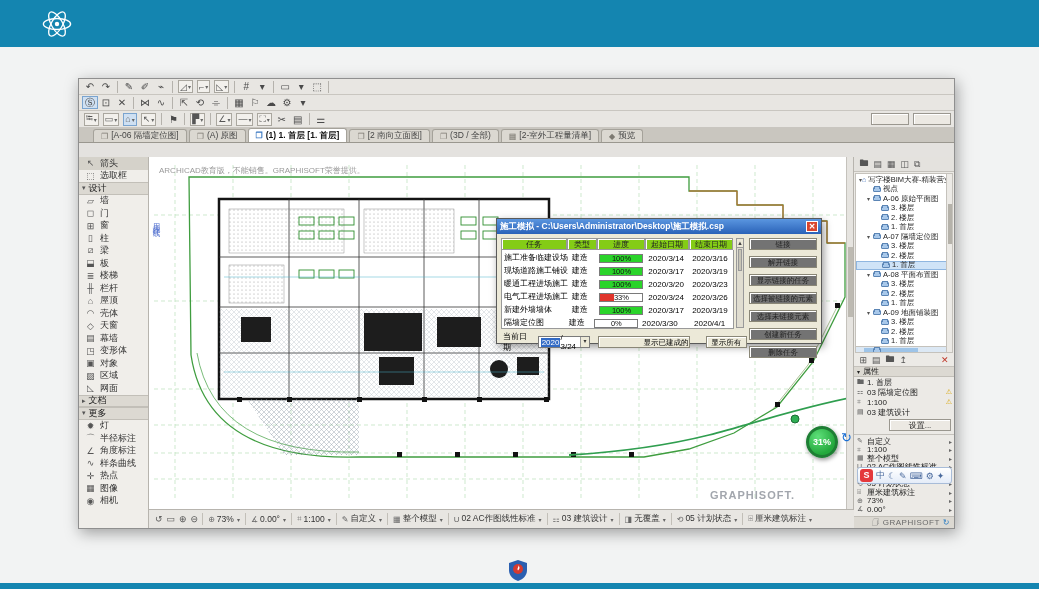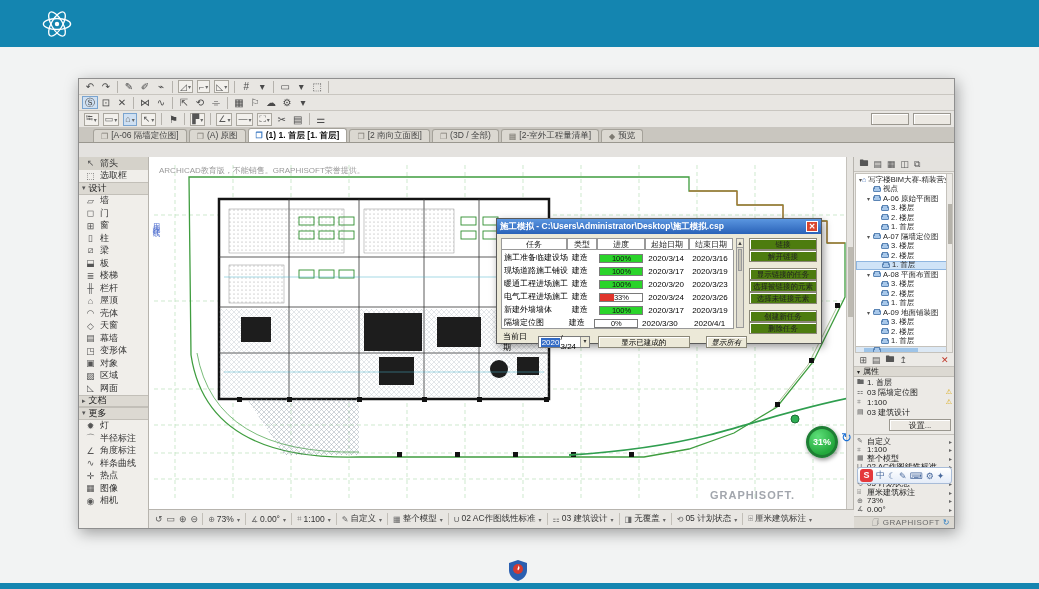--- a/index.html
+++ b/index.html
@@ -87,44 +87,44 @@
   .pfooter { margin-top:auto; height:12px; background:#dcd9d2; border-top:1px solid #c2bfb8; display:flex; align-items:center; justify-content:flex-end; padding-right:4px; font-size:8px; color:#6a6a6a; letter-spacing:.5px; }
   .pfooter .ic { margin-right:3px; font-size:8px; }
 
   
   .dlg { position:absolute; left:496px; top:218px; width:326px; height:126px; background:#ece9d8; border:1px solid #5a5a5a; box-shadow:2px 3px 8px rgba(0,0,0,.4); z-index:20; }
   .dlg-title { height:15px; background:linear-gradient(180deg,#5a96e0,#2a62b8); display:flex; align-items:center; padding:0 3px; color:#fff; font-size:8.5px; font-weight:bold; white-space:nowrap; overflow:hidden; }
   .dlg-close { margin-left:auto; width:12px; height:11px; background:#d8452e; border:1px solid #fff; color:#fff; font-size:8px; line-height:9px; text-align:center; flex:none; }
   .dlg-body { position:absolute; left:0; top:15px; right:0; bottom:0; }
   .dtable { position:absolute; left:4px; top:4px; width:233px; }
   .dthead { display:flex; }
-  .dth { height:12px; background:#ffffff; border:1px solid #999; box-shadow:inset 1px 1px #fff; font-size:8px; display:flex; align-items:center; justify-content:center; color:#222; }
+  .dth { height:12px; background:#84cc16; border:1px solid #999; box-shadow:inset 1px 1px #fff; font-size:8px; display:flex; align-items:center; justify-content:center; color:#222; }
   .dtbody { background:#fff; border:1px solid #999; border-top:none; }
   .dtr { display:flex; height:13px; align-items:flex-end; }
   .dtd { font-size:8px; overflow:hidden; white-space:nowrap; }
   .td-task { padding-left:2px; } .td-type { padding-left:4px; }
   .td-date { text-align:left; padding-left:3px; }
   .pbarwrap { display:flex; justify-content:center; }
   .pbar { position:relative; width:44px; height:9px; border:1px solid #7a7a7a; background:#fff; }
   .pbar .fill { position:absolute; left:0; top:0; bottom:0; }
   .pbar .lbl { position:absolute; left:0; right:0; top:0; text-align:center; font-size:7.5px; line-height:8px; color:#111; }
   .dscroll { position:absolute; left:239px; top:4px; width:8px; height:90px; background:#e0ddd0; border:1px solid #999; }
   .dscroll .up { height:9px; background:#ece9d8; border-bottom:1px solid #999; font-size:6px; text-align:center; line-height:8px; color:#444; }
   .dscroll .thumb { margin:1px; height:22px; background:#c8c5b6; border:1px solid #999; }
   .sidebtns { position:absolute; left:252px; top:4px; width:68px; }
-  .sbtn { width:68px; height:12px; background:#4d7c0f; border:1px solid #8a8777; box-shadow:inset 1px 1px #fff; font-size:7.5px; text-align:center; line-height:11px; color:#222; white-space:nowrap; overflow:hidden; }
-  .sbtn + .sbtn { margin-top:0; }
+  .sbtn { width:68px; height:12px; background:#737373; border:1px solid #8a8777; box-shadow:inset 1px 1px #fff; font-size:7.5px; text-align:center; line-height:11px; color:#222; white-space:nowrap; overflow:hidden; }
+  .sbtn + .sbtn { margin-top:6px; }
   .sgap { height:6px; }
   .dfooter { position:absolute; left:0; top:100px; width:250px; height:16px; display:flex; align-items:center; }
   .dflabel { font-size:8px; margin-left:6px; }
   .datebox { display:flex; align-items:center; margin-left:6px; width:58px; height:12px; background:#fff; border:1px solid #7a7a7a; font-size:8px; padding-left:2px; }
   .datebox .year { background:#316ac5; color:#fff; padding:0 1px; }
   .datebox .dd { margin-left:auto; width:9px; height:10px; background:#ece9d8; border-left:1px solid #999; font-size:6px; text-align:center; line-height:9px; color:#333; }
   .fbtn { height:12px; background:#ece9d8; border:1px solid #8a8777; box-shadow:inset 1px 1px #fff; font-size:7.5px; text-align:center; line-height:11px; }
-  .fbtn1 { width:102px; margin-left:8px; } .fbtn2 { width:46px; margin-left:16px;font-style:italic; }
+  .fbtn1 { width:102px; margin-left:8px;text-align:right; } .fbtn2 { width:46px; margin-left:16px; }
 
   
   .badge { position:absolute; left:806px; top:426px; width:32px; height:32px; border-radius:50%; background:radial-gradient(circle at 35% 30%, #5fe07a, #23a83c 70%); border:3px solid #1e7e34; box-shadow:1px 2px 4px rgba(0,0,0,.4); color:#fff; font-size:9px; font-weight:bold; display:flex; align-items:center; justify-content:center; z-index:30; }
   .syncarrow { position:absolute; left:841px; top:430px; font-size:13px; color:#1c6fd4; z-index:30; }
   .sogou { position:absolute; left:857px; top:467px; width:95px; height:17px; background:linear-gradient(180deg,#ffffff,#e4ecf8); border:1px solid #a8bcd8; border-radius:3px; display:flex; align-items:center; padding:0 2px; z-index:30; }
   .sogou .slogo { width:13px; height:13px; background:#e4393c; border-radius:3px; color:#fff; font-size:9px; font-weight:bold; text-align:center; line-height:13px; flex:none; }
   .sogou .sic { font-size:9px; color:#4a6a9d; margin-left:3px; }
 </style>
 </head>
 <body>

